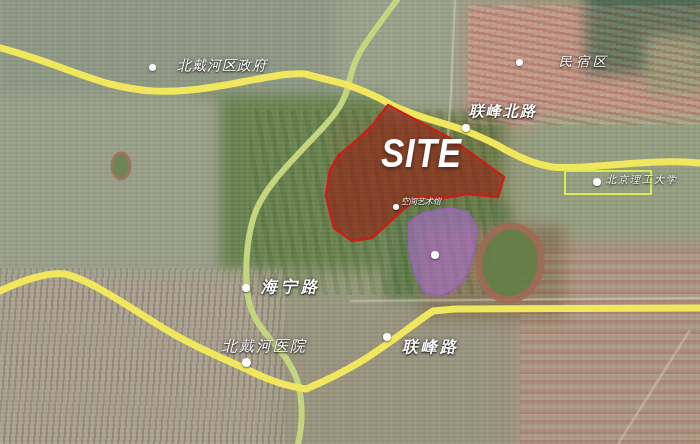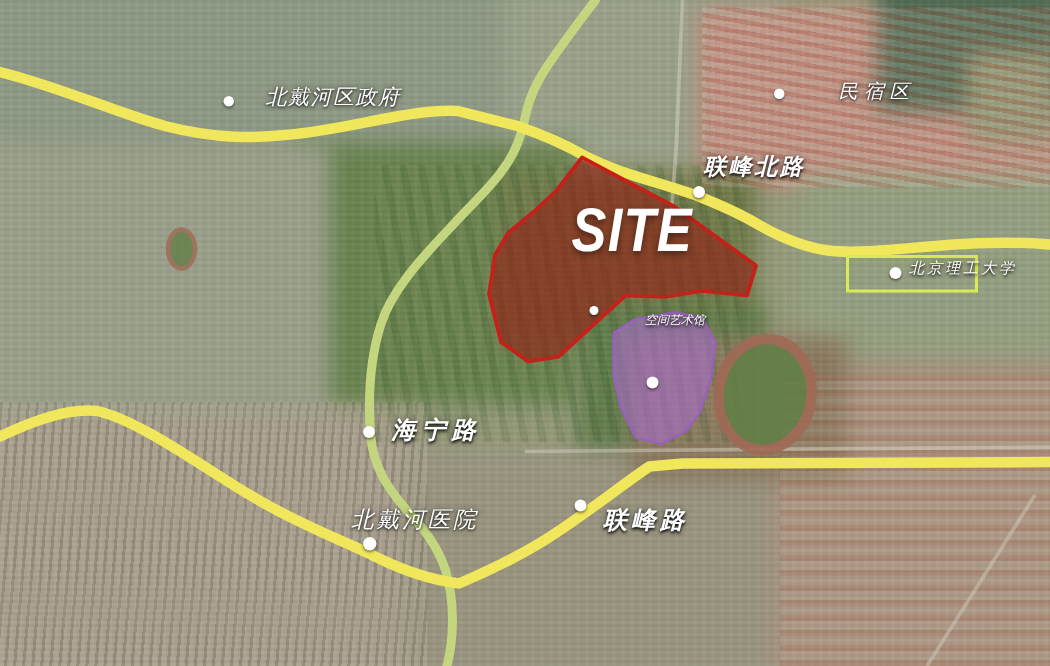--- a/index.html
+++ b/index.html
@@ -20,22 +20,22 @@
     text-shadow:0 1px 2px rgba(0,0,0,.9),0 0 4px rgba(0,0,0,.45);
     line-height:1.1;
   }
   .lbl-gov{font-size:14px;letter-spacing:1px;}
   .lbl-minsu{font-size:13px;letter-spacing:4px;}
   .lbl-lfn{font-size:15px;font-weight:700;letter-spacing:2px;}
   .lbl-bit{font-size:10px;letter-spacing:2px;text-align:center;}
   .lbl-art{font-size:8px;letter-spacing:0;}
   .lbl-guailou{font-size:11px;letter-spacing:1px;}
   .lbl-haining{font-size:16px;font-weight:700;letter-spacing:4px;}
-  .lbl-hospital{font-size:15px;letter-spacing:2px;padding-left:12px;}
-  .lbl-lf{font-size:16px;font-weight:700;letter-spacing:3px;}
+  .lbl-hospital{font-size:15px;letter-spacing:2px;}
+  .lbl-lf{font-size:16px;font-weight:700;letter-spacing:3px;font-family:Liberation Serif, serif;}
   .site-text{
     position:absolute;z-index:9;left:381px;top:130px;
     font-family:"Liberation Sans", sans-serif;
     font-size:41px;font-weight:700;font-style:italic;color:#fff;
     transform:scaleX(.85);transform-origin:left top;letter-spacing:1px;
     text-shadow:0 2px 5px rgba(0,0,0,.45);
   }
 </style>
 </head>
 <body>
@@ -100,20 +100,20 @@
   <div class="dot" style="left:393px;top:204px;width:6px;height:6px;"></div>
   <div class="dot" style="left:431px;top:251px;width:8px;height:8px;"></div>
   <div class="dot" style="left:242px;top:284px;width:8px;height:8px;"></div>
   <div class="dot" style="left:242px;top:358px;width:9px;height:9px;"></div>
   <div class="dot" style="left:383px;top:333px;width:8px;height:8px;"></div>
 
   <div class="label lbl-gov" style="left:160px;top:58px;margin-left:17px;">北戴河区政府</div>
   <div class="label lbl-minsu" style="left:559px;top:55px;">民宿区</div>
   <div class="label lbl-lfn" style="left:469px;top:103px;">联峰北路</div>
   <div class="label lbl-bit" style="left:606px;top:174px;">北京理工大学</div>
-  <div class="label lbl-art" style="left:401px;top:210px;margin-left:29px;">空间艺术馆</div>
+  <div class="label lbl-art" style="left:401px;top:198px;">空间艺术馆</div>
   <div class="label lbl-haining" style="left:261px;top:278px;">海宁路</div>
   <div class="label lbl-hospital" style="left:222px;top:338px;">北戴河医院</div>
   <div class="label lbl-lf" style="left:402px;top:338px;">联峰路</div>
 
   <div class="site-text">SITE</div>
 
 </div>
 
 </body></html>

